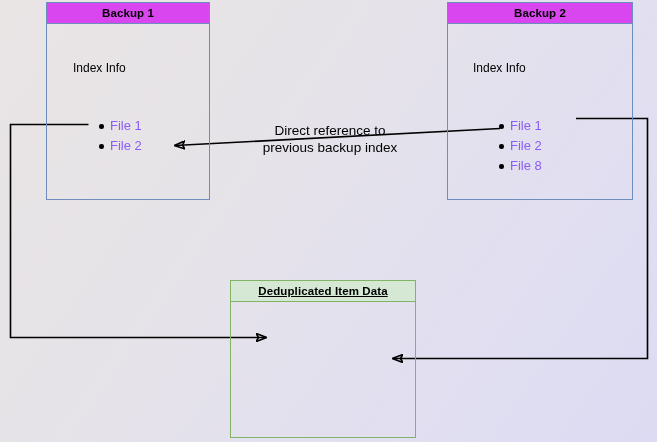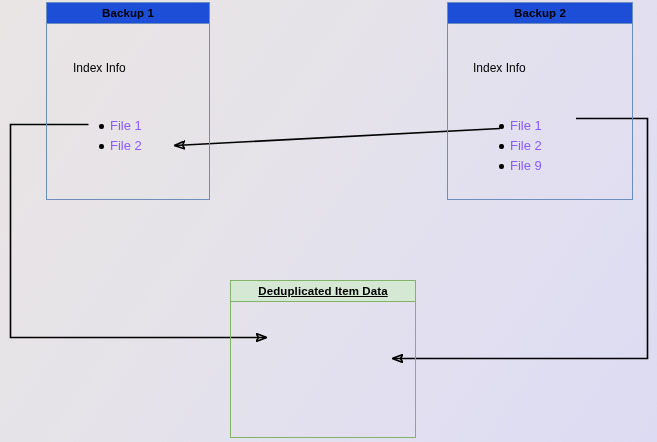--- a/index.html
+++ b/index.html
@@ -23,21 +23,21 @@
   .box {
     position: absolute;
     box-sizing: border-box;
     border: 1px solid #6c8ebf;
     background: transparent;
   }
   .box .box-header {
     box-sizing: border-box;
     height: 21px;
     border-bottom: 1px solid #6c8ebf;
-    background: #1d4ed8;
+    background: #d946ef;
     display: flex;
     align-items: center;
     justify-content: center;
     font-size: 11.5px;
     font-weight: bold;
     color: #000;
     letter-spacing: 0.1px;
   }
   .box.green {
     border-color: #82b366;
@@ -145,23 +145,25 @@
     </div>
   </div>
 
   <div class="box" style="left:447px; top:2px; width:186px; height:198px;">
     <div class="box-header">Backup 2</div>
     <div class="box-body">
       <div class="section-title" style="left:25px; top:37px;">Index Info</div>
       <ul class="items" style="left:46px; top:92px;">
         <li>File 1</li>
         <li>File 2</li>
-        <li>File 9</li>
+        <li>File 8</li>
       </ul>
     </div>
   </div>
 
   <div class="box green" style="left:230px; top:280px; width:186px; height:158px;text-decoration:underline;">
     <div class="box-header">Deduplicated Item Data</div>
   </div>
 
+  <div class="caption" style="left:245px; top:122px; width:170px;">Direct reference to
+previous backup index</div>
 
 </div>
 
 </body></html>

